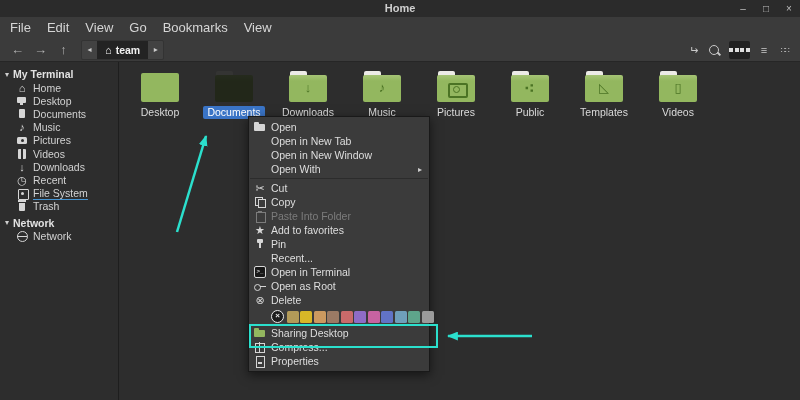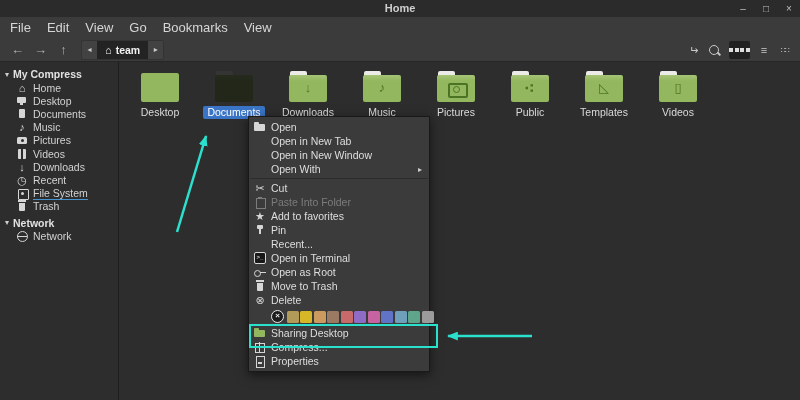--- a/index.html
+++ b/index.html
@@ -175,21 +175,21 @@
       </span>
       <span class="tbtn">≡</span>
       <span class="tbtn cmp">∷∷</span>
     </div>
   </div>
 
   <div class="bodyarea">
     <div class="sidebar">
       <div class="shead">
         <span class="exp">▾</span>
-        <span>My Compress</span>
+        <span>My Terminal</span>
       </div>
       <div>
 
           <div class="srow">
             <span class="sic ic-home-icon">⌂</span>
             <span class="slabel">Home</span>
           </div>
 
           <div class="srow">
             <span class="sic ic-desktop-icon"></span>
@@ -356,20 +356,25 @@
       </div>
     <div class="msep"></div>
     <div>
 
         <div class="mi">
           <span class="mic ic-cut-icon">✂</span>
           <span class="mil">Cut</span>
           <span class="sub"></span>
         </div>
 
+        <div class="mi">
+          <span class="mic ic-copy-icon"></span>
+          <span class="mil">Copy</span>
+          <span class="sub"></span>
+        </div>
 
         <div class="mi disabled">
           <span class="mic ic-paste-icon"></span>
           <span class="mil">Paste Into Folder</span>
           <span class="sub"></span>
         </div>
 
         <div class="mi">
           <span class="mic ic-star-icon">★</span>
           <span class="mil">Add to favorites</span>
@@ -393,25 +398,20 @@
           <span class="mil">Open in Terminal</span>
           <span class="sub"></span>
         </div>
 
         <div class="mi">
           <span class="mic ic-key-icon"></span>
           <span class="mil">Open as Root</span>
           <span class="sub"></span>
         </div>
 
-        <div class="mi">
-          <span class="mic ic-trash-icon"></span>
-          <span class="mil">Move to Trash</span>
-          <span class="sub"></span>
-        </div>
 
         <div class="mi">
           <span class="mic ic-delete-icon">⊗</span>
           <span class="mil">Delete</span>
           <span class="sub"></span>
         </div>
       </div>
     <div class="crow">
       <span class="cclear">×</span>
       <span class="swatches">

